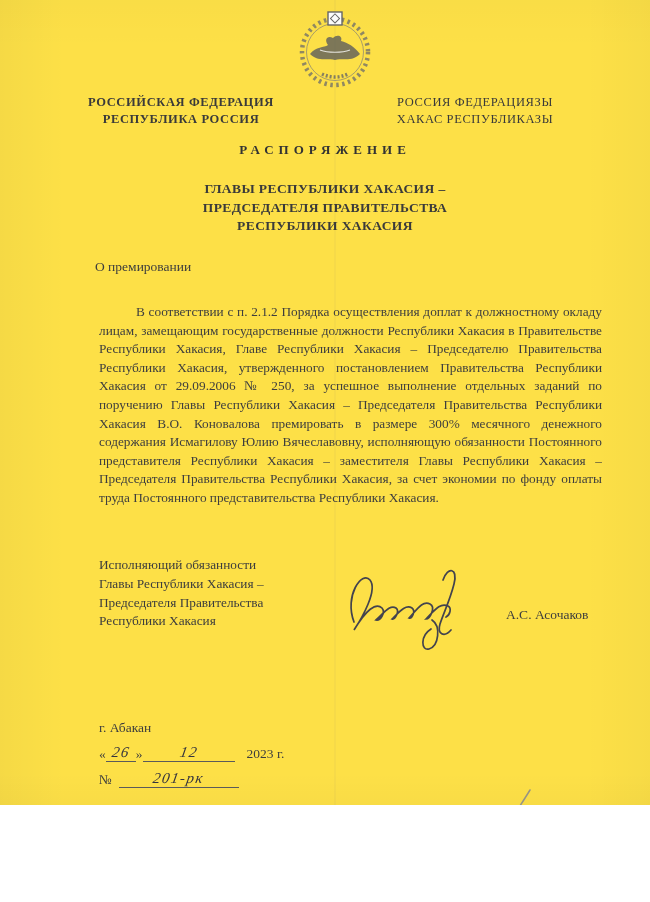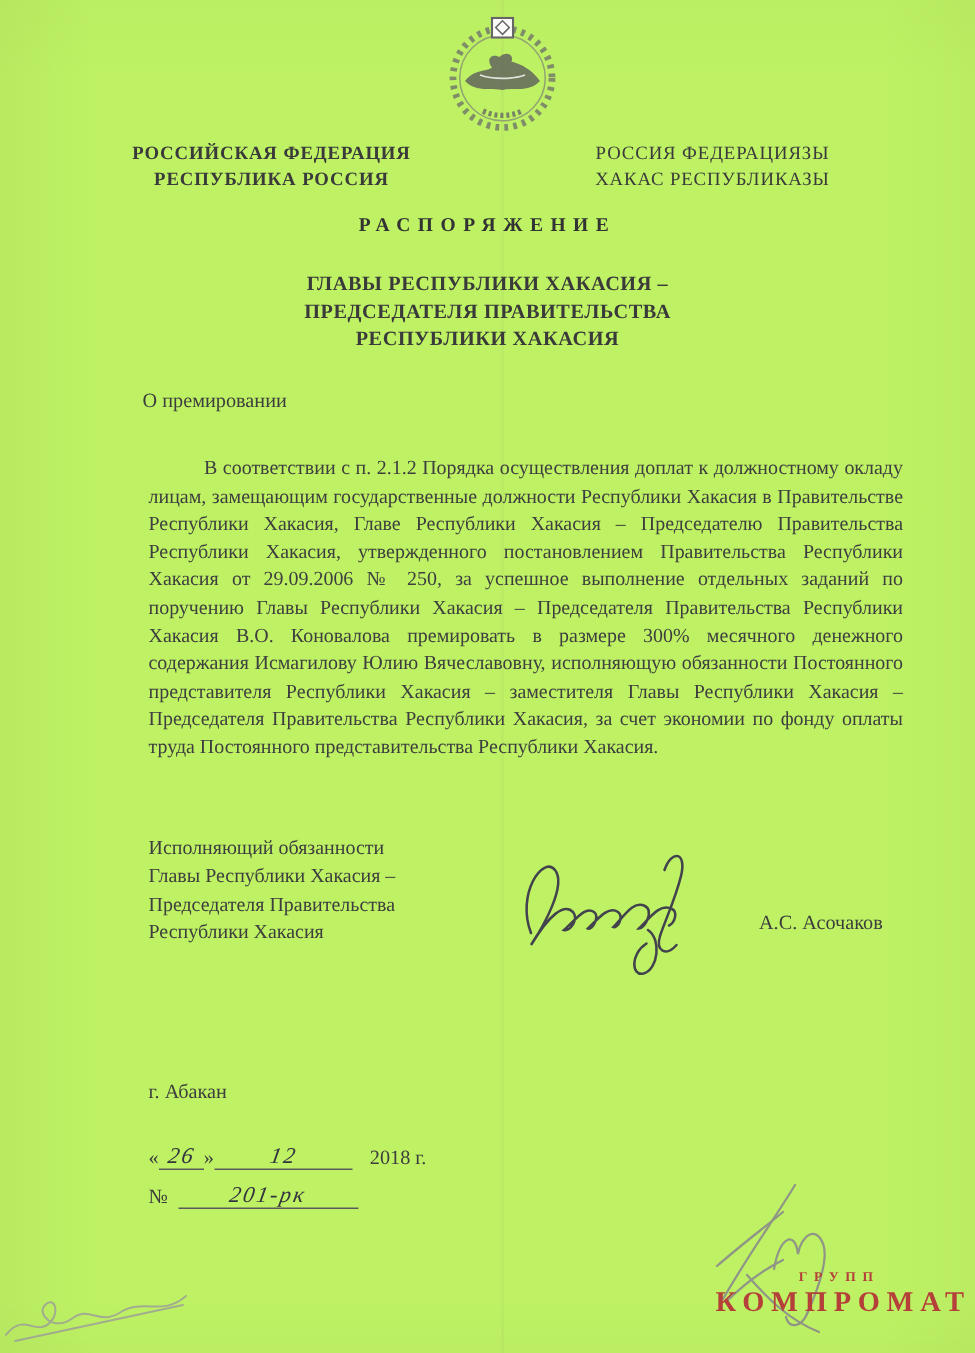--- a/index.html
+++ b/index.html
@@ -1,19 +1,19 @@
 <!DOCTYPE html>
 <html lang="ru"><head>
 <meta charset="utf-8">
 <style>
   html,body{margin:0;padding:0;}
   .page{
     position:relative;
-    width:650px;height:902px;
-    background:#bef264;
+    width:650px;height:805px;
+    background:#fde047;
     font-family:"Liberation Serif", serif;
     color:#3c3c3c;
     overflow:hidden;
   }
   .page::before{
     content:'';position:absolute;inset:0;pointer-events:none;
     background:
       linear-gradient(90deg, rgba(0,0,0,0.030), rgba(0,0,0,0) 10%, rgba(0,0,0,0) 90%, rgba(0,0,0,0.022)),
       linear-gradient(180deg, rgba(0,0,0,0.015), rgba(0,0,0,0) 6%, rgba(0,0,0,0) 96%, rgba(0,0,0,0.02));
   }
@@ -55,21 +55,21 @@
     position:absolute;top:556px;left:99px;
     font-size:13.3px;line-height:18.8px;color:#3d3d3d;
   }
   .sig-name{
     position:absolute;top:607px;left:506px;font-size:13.5px;color:#3d3d3d;
   }
   .autograph{position:absolute;top:560px;left:340px;}
   .issued{
     position:absolute;top:720px;left:99px;font-size:13.5px;color:#3d3d3d;
   }
-  .issued .city{margin-bottom:21px;}
+  .issued .city{margin-bottom:3px;}
   .date-line{display:flex;align-items:flex-end;height:23px;}
   .day-slot{
     display:inline-block;width:30px;text-align:center;
     border-bottom:1px solid #5a5a5a;
   }
   .month-slot{
     display:inline-block;width:92px;text-align:center;
     border-bottom:1px solid #5a5a5a;margin-right:12px;
   }
   .num-line{display:flex;align-items:flex-end;height:25px;margin-top:1px;}
@@ -149,21 +149,21 @@
 
   <div class="sig-name">А.С. Асочаков</div>
 
   <div class="issued">
     <div class="city">г. Абакан</div>
     <div class="date-line">
       <span>«</span>
       <span class="day-slot"><span class="handwriting">26</span></span>
       <span>»</span>
       <span class="month-slot"><span class="handwriting">12</span></span>
-      <span>2018 г.</span>
+      <span>2023 г.</span>
     </div>
     <div class="num-line">
       <span>№</span>
       <span class="num-slot"><span class="handwriting">201-рк</span></span>
     </div>
   </div>
 
   <svg class="scribble-bl" width="125" height="52" viewBox="0 0 125 52">
     <g fill="none" stroke="#9b9b9b" stroke-width="1.3" stroke-linecap="round" opacity="0.8">
       <path d="M2 42 C14 26 22 44 32 33 C38 26 34 16 28 22 C22 28 34 40 46 31 C58 22 64 36 78 27 C94 17 106 30 122 16"></path>

